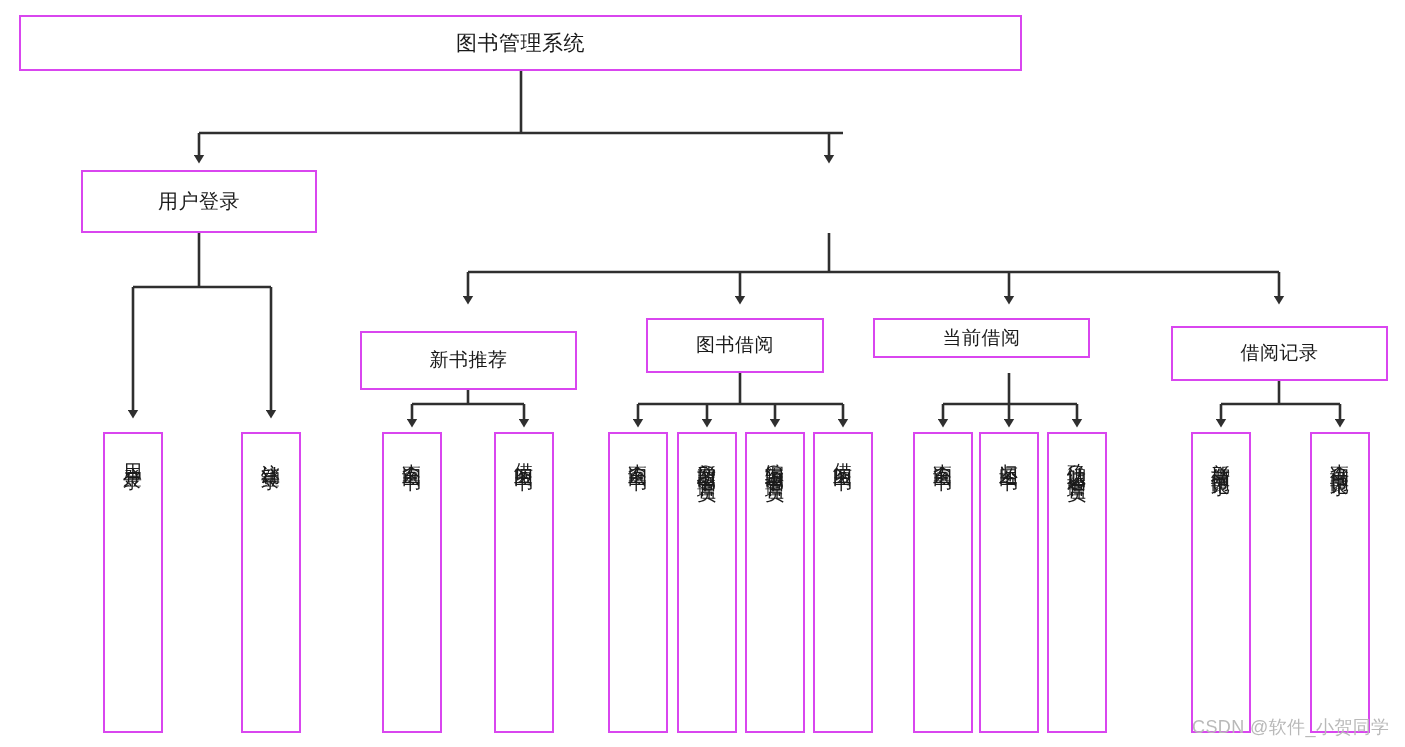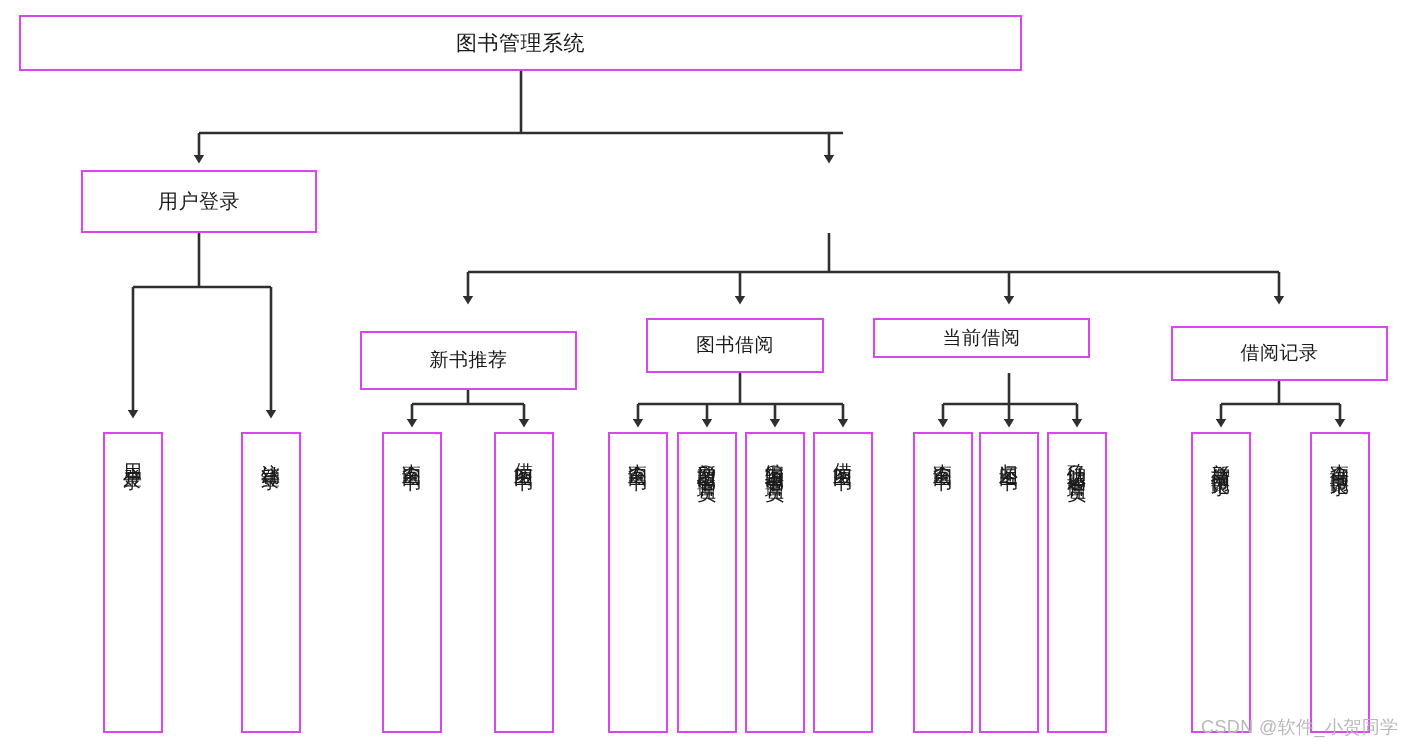--- a/index.html
+++ b/index.html
@@ -181,15 +181,15 @@
     <span class="lbl">确认归还（管理员）</span>
   </div>
 
   <div class="node leaf" style="left:1191px; top:432px; width:60px; height:301px;">
     <span class="lbl">新增借阅记录</span>
   </div>
   <div class="node leaf" style="left:1310px; top:432px; width:60px; height:301px;">
     <span class="lbl">查询借阅记录</span>
   </div>
 
-  <div class="watermark" style="left:1192px; top:715px;margin-left:9px;">CSDN @软件_小贺同学</div>
+  <div class="watermark" style="left:1192px; top:715px;">CSDN @软件_小贺同学</div>
 
 </div>
 
 </body></html>

